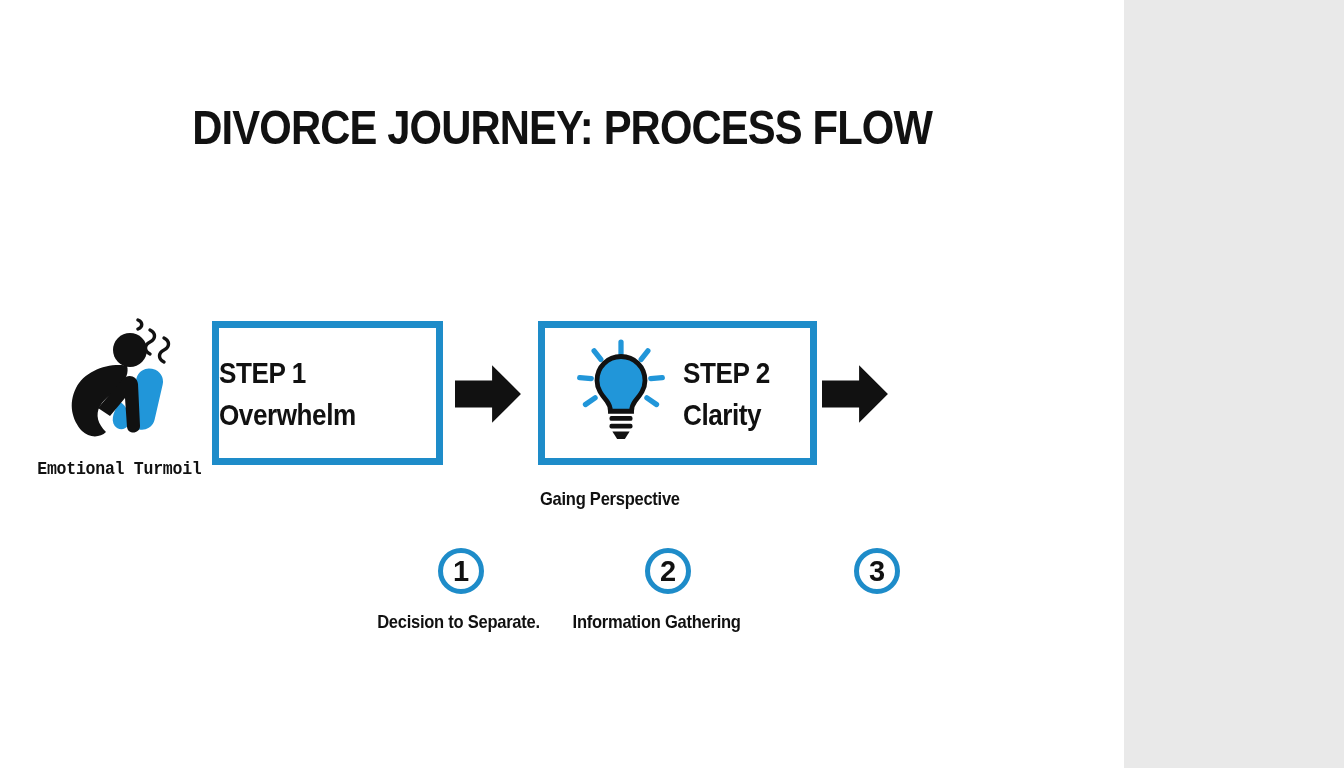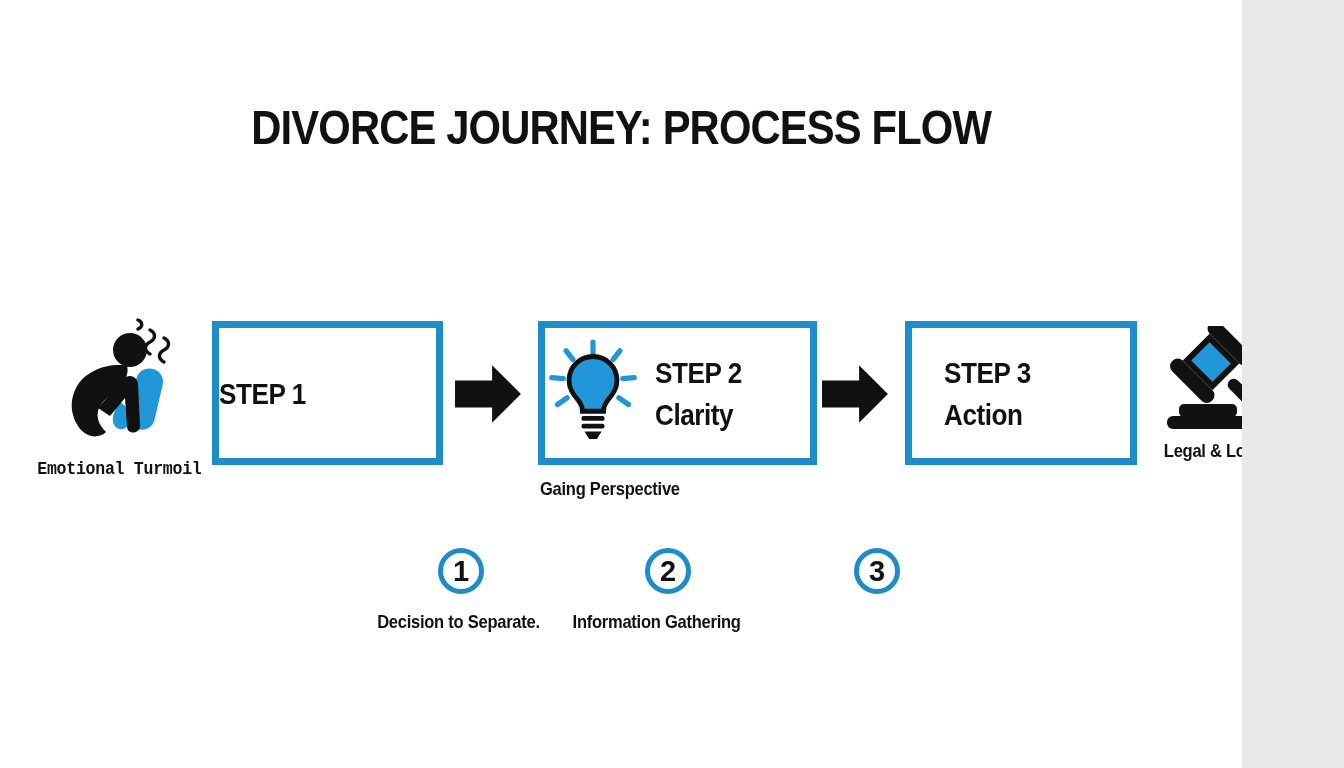--- a/index.html
+++ b/index.html
@@ -1,19 +1,19 @@
 <!DOCTYPE html>
 <html><head>
 <meta charset="utf-8">
 <style>
   * { margin: 0; padding: 0; box-sizing: border-box; }
   html, body { background: #e9e9e9; }
   .stage {
     position: relative;
-    width: 1242px; height: 768px;
+    width: 1124px; height: 768px;
     background: #ffffff;
     overflow: hidden;
     font-family: "Liberation Sans", sans-serif;
     color: #111;
   }
   .cond { display: inline-block; transform: scaleX(0.87); transform-origin: 50% 50%; white-space: nowrap; }
   .cond-l { display: inline-block; transform: scaleX(0.87); transform-origin: 0 50%; white-space: nowrap; }
 
   .title {
     position: absolute; left: 0; top: 100px; width: 100%;
@@ -32,21 +32,21 @@
     background: #fff;
     border: 7px solid #1e8cc9;
     display: flex; align-items: center;
   }
   .step-text { display: flex; flex-direction: column; gap: 9px; }
   .step-line { font-size: 30px; font-weight: bold; line-height: 1.1; letter-spacing: -0.5px; }
 
   .flow-arrow { position: absolute; top: 363px; width: 68px; height: 62px; }
 
   .sublabel {
-    position: absolute; left: 540px; top: 478px;
+    position: absolute; left: 540px; top: 488px;
     font-size: 19px; font-weight: bold; letter-spacing: -0.3px;
   }
 
   .milestone-circle {
     position: absolute; top: 548px;
     width: 46px; height: 46px;
     border: 5px solid #1e8cc9; border-radius: 50%;
     background: #fff;
     display: flex; align-items: center; justify-content: center;
     font-size: 29px; font-weight: bold;
@@ -78,30 +78,31 @@
       <path d="M76,2 c5,2 5,7 0,9" stroke="#111" stroke-width="3.4" fill="none" stroke-linecap="round"></path>
     </svg>
   </div>
   <div class="figure-label" style="left:25px; top:458px; width:175px;font-family:Liberation Mono, monospace;">
     <span class="cond">Emotional Turmoil</span>
   </div>
 
   <div class="step-box" style="left:212px; width:231px; ">
     <div class="step-text">
       <span class="step-line"><span class="cond-l">STEP 1</span></span>
+      <span class="step-line"><span class="cond-l">Overwhelm</span></span>
     </div>
   </div>
 
   <div class="flow-arrow" style="left:455px;">
     <svg viewBox="0 0 66 60" width="68" height="62">
         <polygon points="0,17 36,17 36,2 64,30 36,58 36,43 0,43" fill="#111"></polygon>
       </svg>
   </div>
 
-  <div class="step-box" style="left:538px; width:279px; padding-left:0;">
+  <div class="step-box" style="left:538px; width:279px; padding-left:28px;">
     <div style="width:96px; height:108px; flex:0 0 auto;">
       <svg viewBox="0 0 100 112" width="96" height="108">
         <g stroke="#2196d9" stroke-width="5.5" stroke-linecap="round">
           <line x1="50" y1="3" x2="50" y2="15"></line>
           <line x1="22" y1="12" x2="29" y2="21"></line>
           <line x1="78" y1="12" x2="71" y2="21"></line>
           <line x1="7" y1="40" x2="19" y2="41"></line>
           <line x1="93" y1="40" x2="81" y2="41"></line>
           <line x1="13" y1="68" x2="23" y2="61"></line>
           <line x1="87" y1="68" x2="77" y2="61"></line>
@@ -117,26 +118,20 @@
       <span class="step-line"><span class="cond-l">Clarity</span></span>
     </div>
   </div>
 
   <div class="flow-arrow" style="left:822px;">
     <svg viewBox="0 0 66 60" width="68" height="62">
         <polygon points="0,17 36,17 36,2 64,30 36,58 36,43 0,43" fill="#111"></polygon>
       </svg>
   </div>
 
-  <div class="step-box" style="left:905px; width:232px; padding-left:32px;">
-    <div class="step-text">
-      <span class="step-line"><span class="cond-l">STEP 3</span></span>
-      <span class="step-line"><span class="cond-l">Action</span></span>
-    </div>
-  </div>
 
   <div class="figure-wrap" style="left:1163px; top:326px; width:135px; height:112px;">
     <svg viewBox="0 0 135 112" width="135" height="112">
       <g transform="translate(8,-4) rotate(-45 40 40)">
         <rect x="6" y="12" width="15" height="56" rx="7" fill="#111"></rect>
         <rect x="59" y="12" width="15" height="56" rx="7" fill="#111"></rect>
         <rect x="24" y="22" width="32" height="36" fill="#2196d9" stroke="#111" stroke-width="6"></rect>
         <rect x="34" y="66" width="12" height="60" rx="6" fill="#111"></rect>
       </g>
       <rect x="16" y="78" width="58" height="13" rx="5" fill="#111"></rect>

